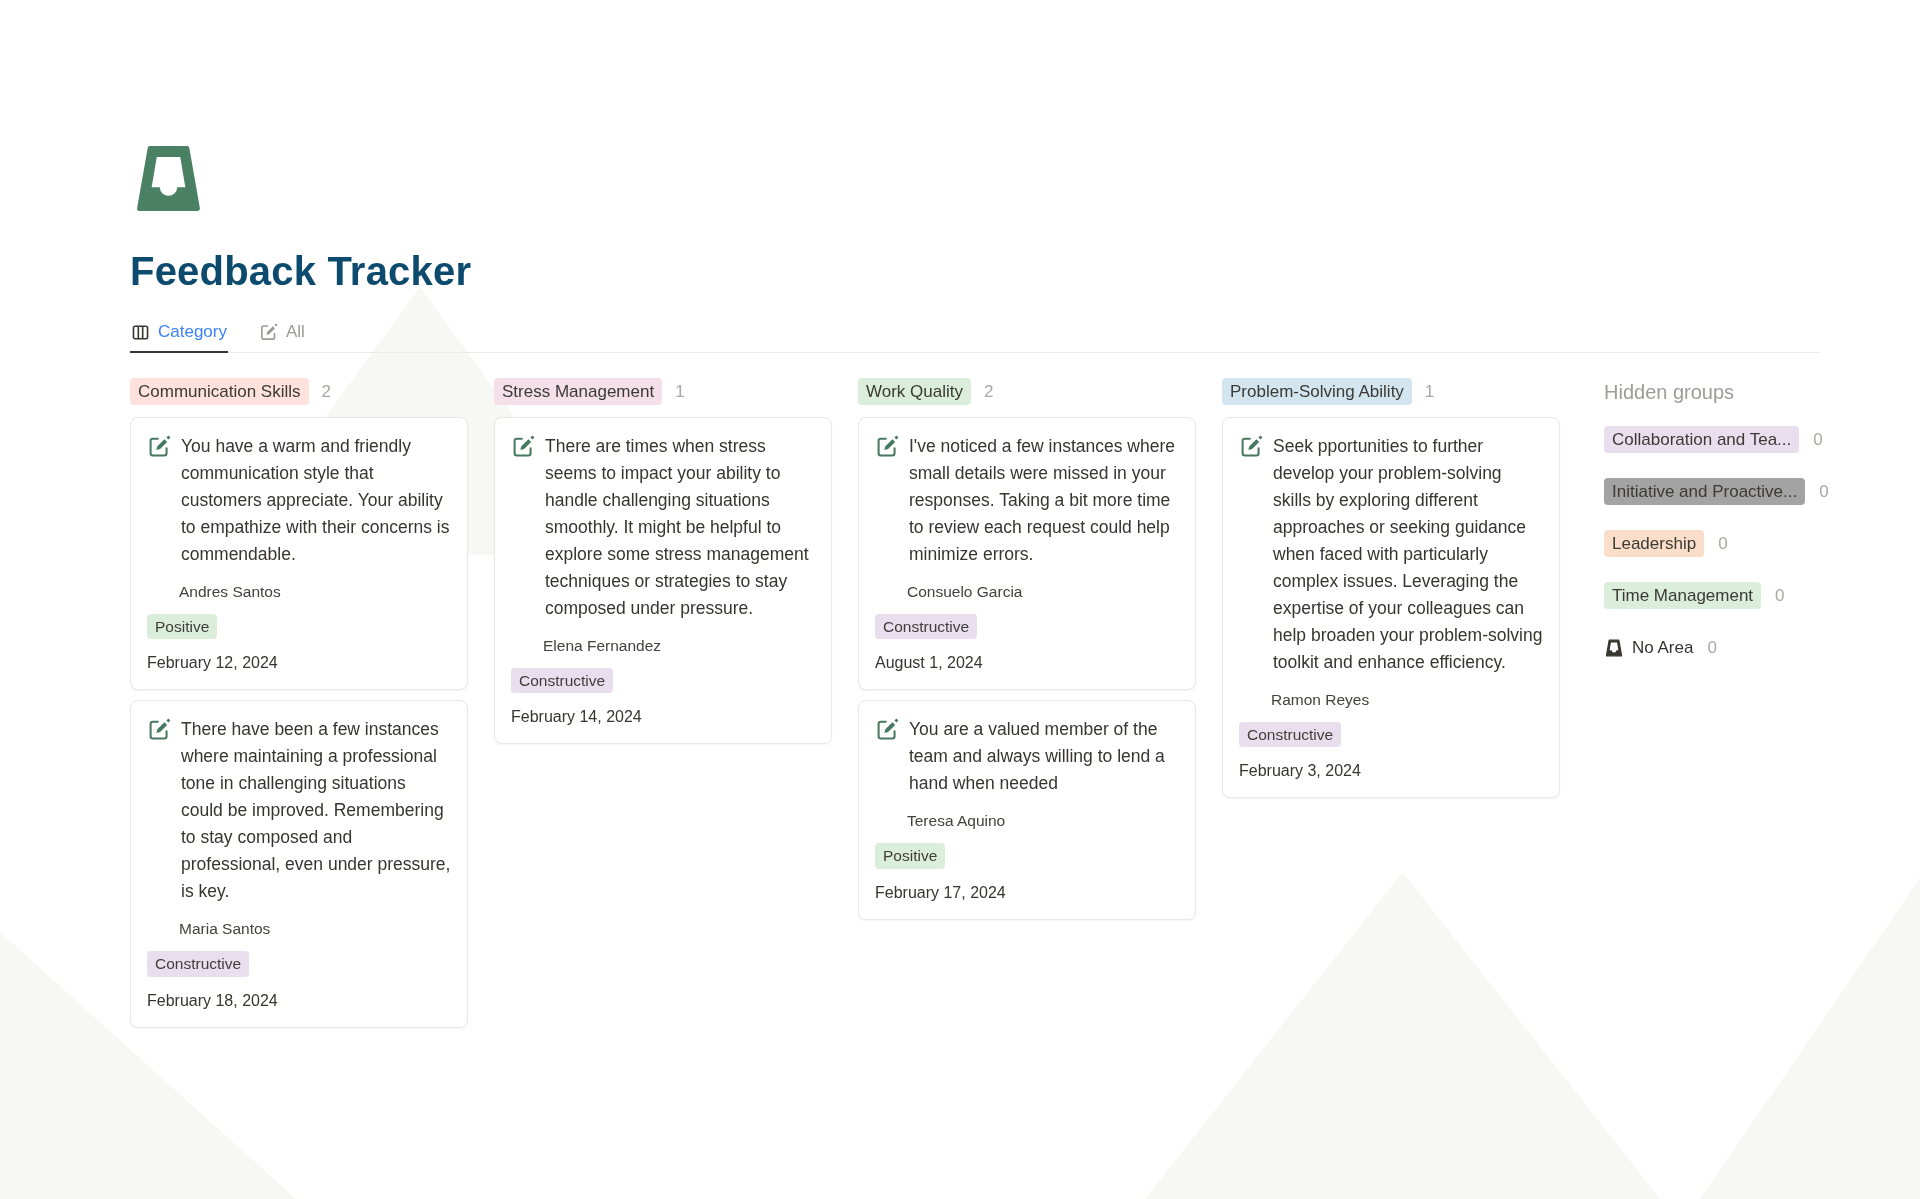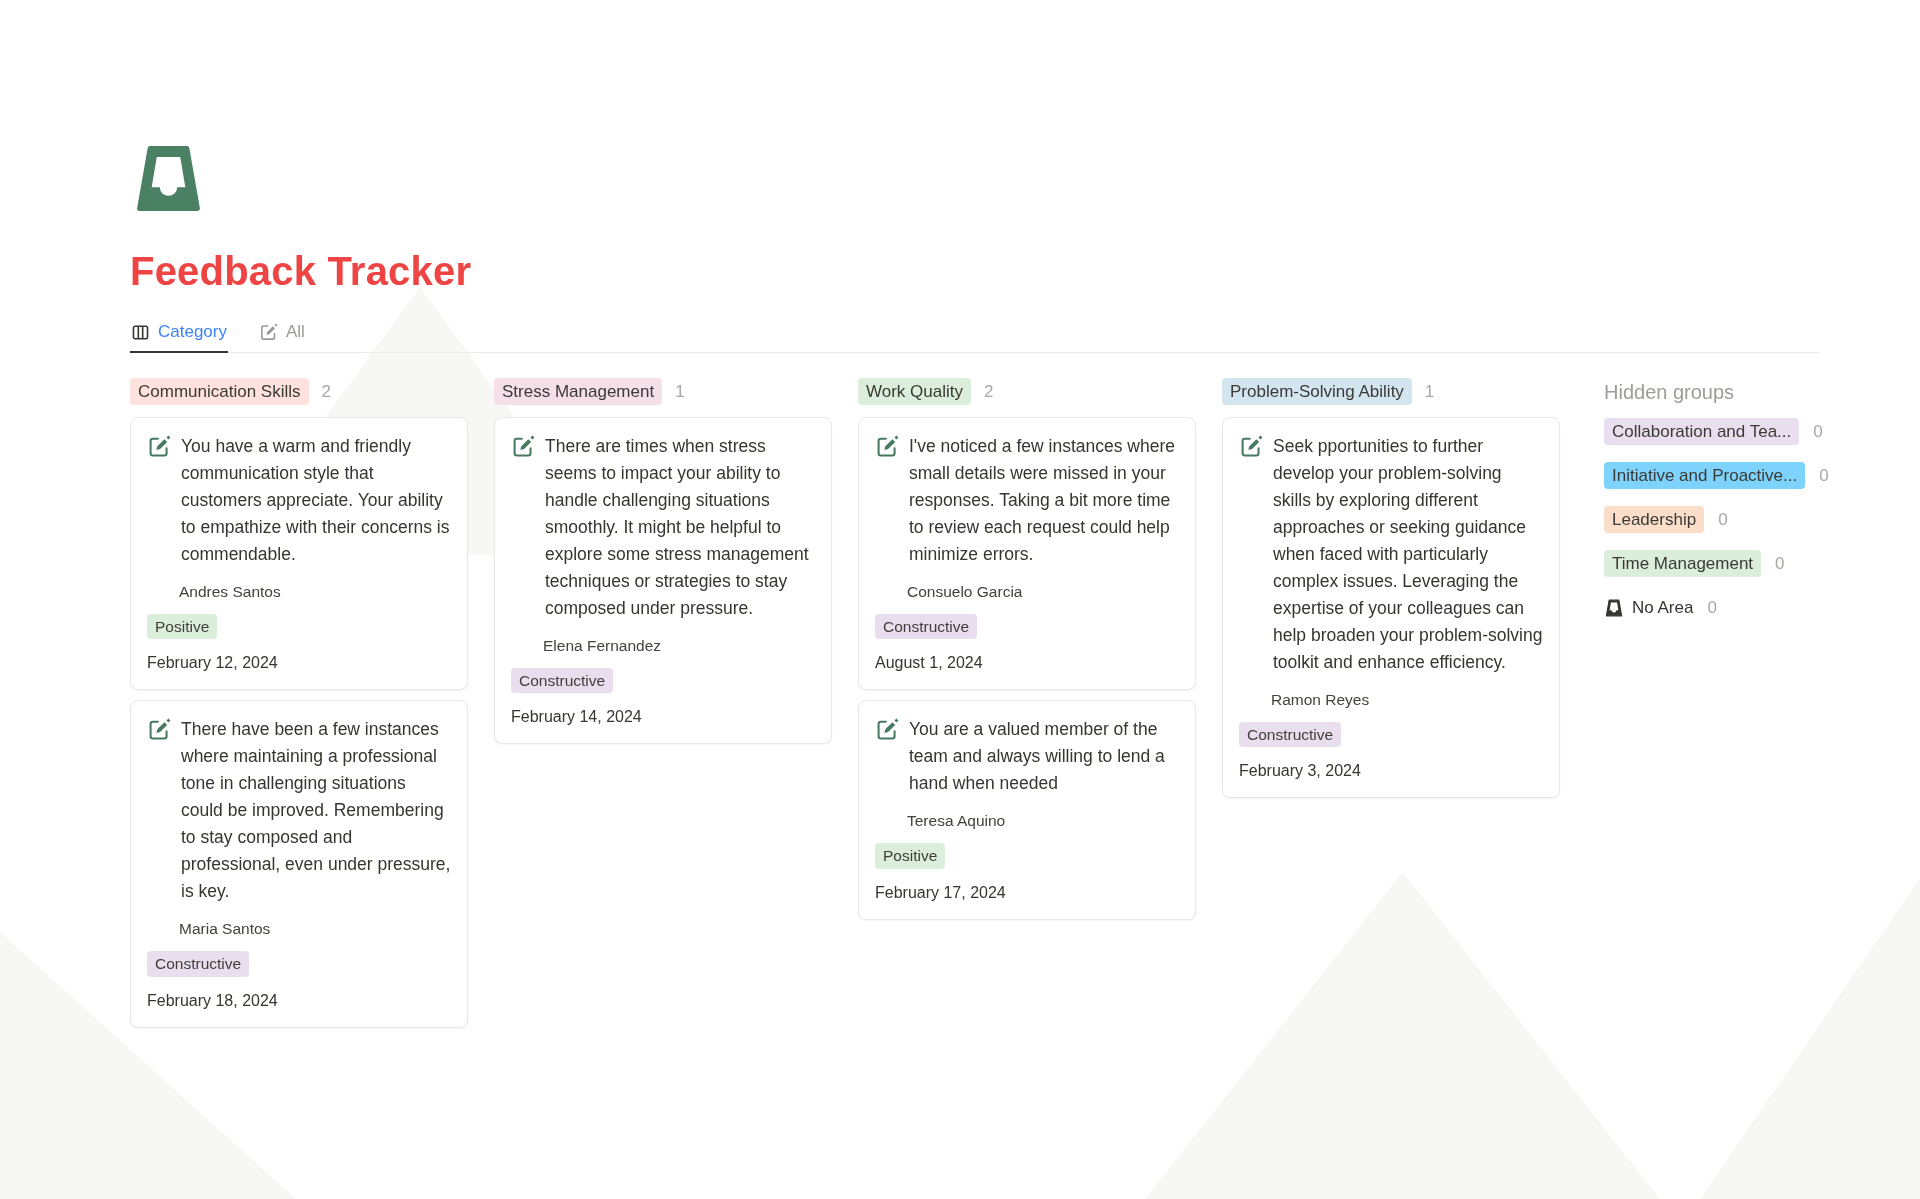--- a/index.html
+++ b/index.html
@@ -20,21 +20,21 @@
 
   .page { position: relative; z-index: 1; padding: 140px 100px 0 130px; }
 
   .page-icon { width: 77px; height: 77px; display: block; }
 
   .page-title {
     margin-top: 32px;
     font-size: 40px;
     font-weight: 700;
     letter-spacing: 0.2px;
-    color: #ef4444;
+    color: #0c4a6e;
   }
 
   
   .tabs {
     margin-top: 22px;
     display: flex;
     align-items: flex-end;
     gap: 30px;
     border-bottom: 1px solid #ebebea;
   }
@@ -97,21 +97,21 @@
     line-height: 1;
     padding: 5px 8px;
     border-radius: 4px;
     color: #403e3a;
   }
   .card-date { margin-top: 15px; font-size: 16px; color: #37352f; }
 
   
   .hidden-groups { flex: 0 0 auto; margin-left: 18px; padding-top: 1px; }
   .hidden-groups-title { font-size: 20px; color: #9e9c98; height: 26px; display: flex; align-items: center; }
-  .hidden-row { display: flex; align-items: center; margin-top: 8px; height: 36px; cursor: pointer; }
+  .hidden-row { display: flex; align-items: center; margin-top: 16px; height: 36px; cursor: pointer; }
   .hidden-row .count { margin-left: 14px; }
   .hidden-row .no-area-label { font-size: 17px; font-weight: 500; color: #37352f; margin-left: 8px; }
   .hidden-row svg.inbox-sm { width: 20px; height: 20px; }
 </style>
 </head>
 <body>
 
 <div class="wm wm-tri-up" style="left:225px; top:287px; width:390px; height:268px;"></div>
 <div class="wm wm-wedge-l" style="left:0; top:932px; width:296px; height:267px;"></div>
 <div class="wm wm-tri-up" style="left:1145px; top:872px; width:515px; height:327px;"></div>
@@ -277,21 +277,21 @@
   </div>
 <div class="hidden-groups">
       <div class="hidden-groups-title">Hidden groups</div>
 
   <div class="hidden-row">
     <span class="pill" style="background: rgb(232, 222, 238);">Collaboration and Tea...</span>
     <span class="count">0</span>
   </div>
 
   <div class="hidden-row">
-    <span class="pill" style="background: #7dd3fc;">Initiative and Proactive...</span>
+    <span class="pill" style="background: #a3a3a3;">Initiative and Proactive...</span>
     <span class="count">0</span>
   </div>
 
   <div class="hidden-row">
     <span class="pill" style="background: rgb(250, 222, 201);">Leadership</span>
     <span class="count">0</span>
   </div>
 
   <div class="hidden-row">
     <span class="pill" style="background: rgb(219, 237, 219);">Time Management</span>

